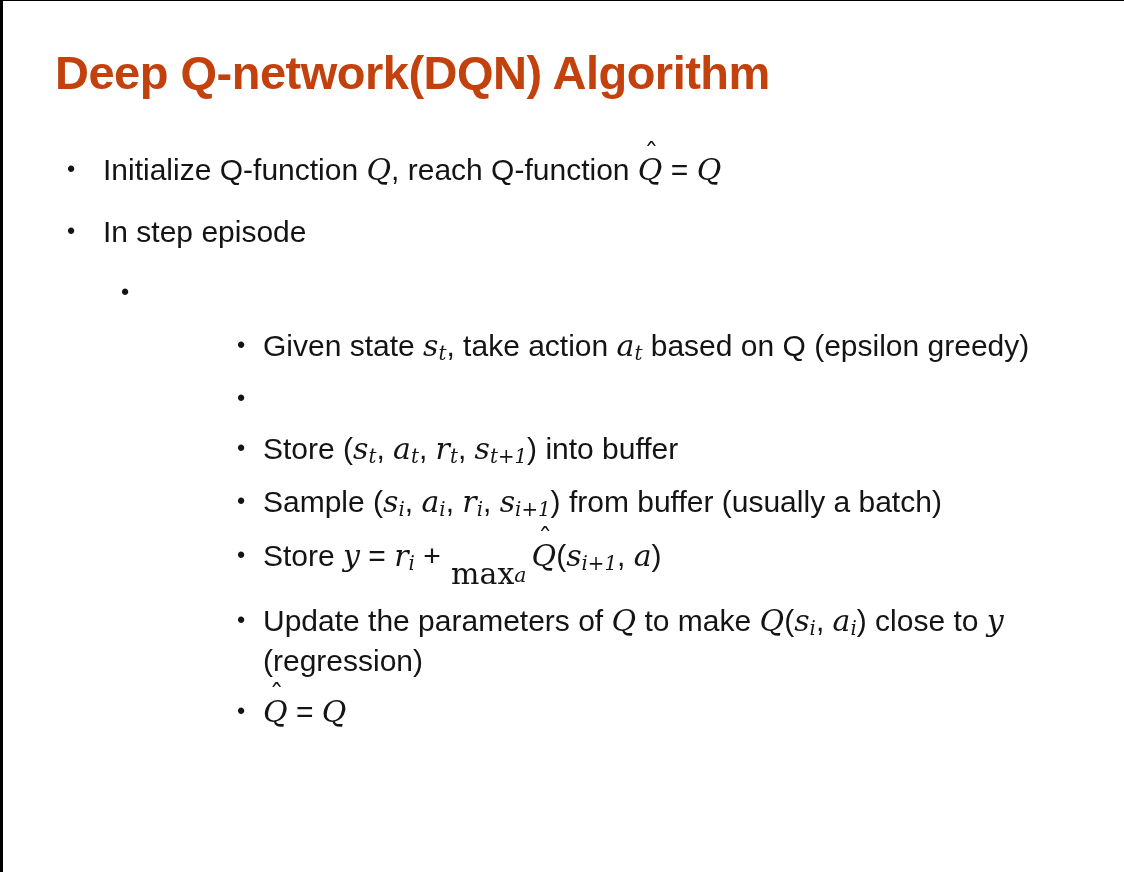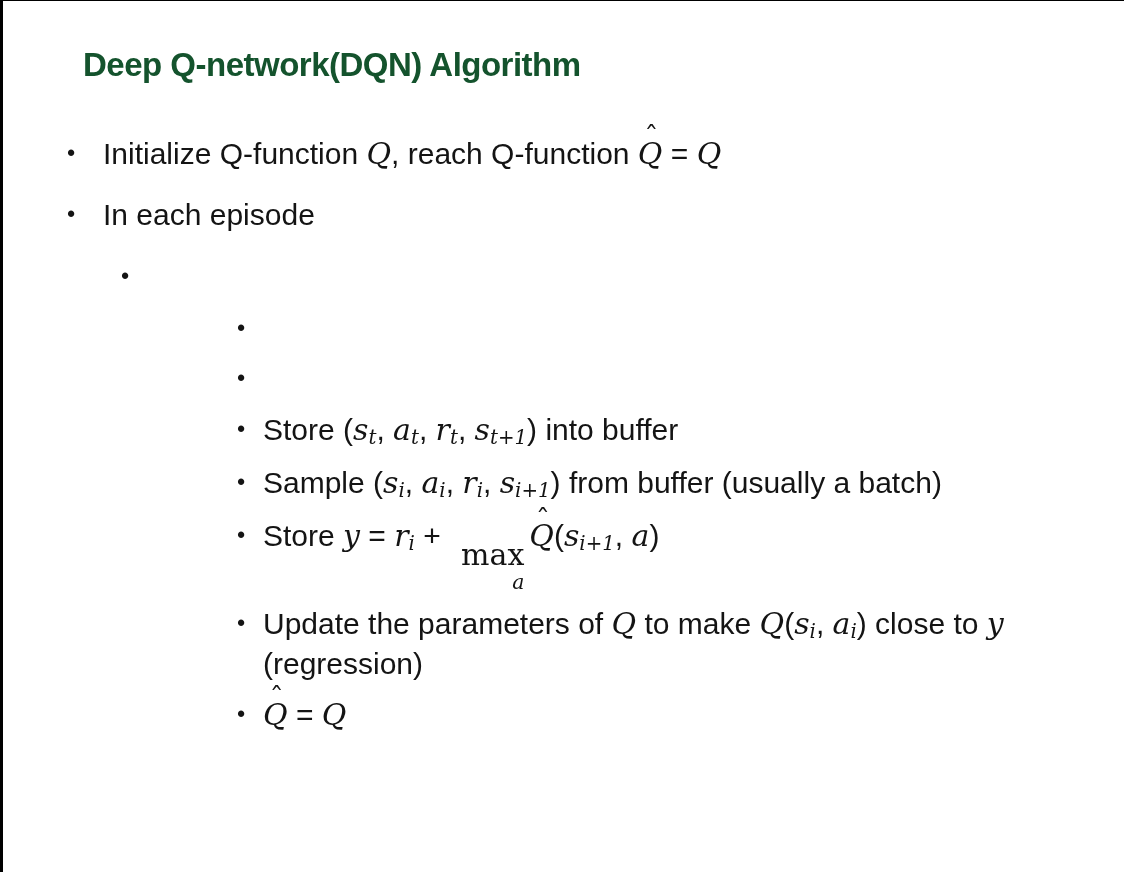--- a/index.html
+++ b/index.html
@@ -6,22 +6,22 @@
   body{
     width:1124px;height:872px;overflow:hidden;
     font-family:"Liberation Sans",sans-serif;color:#141414;
   }
   .slide{
     width:1124px;height:872px;box-sizing:border-box;
     border-left:3px solid #000;border-top:1px solid #000;
     background:#ffffff;overflow:hidden;
   }
   .title{
-    font-size:33px;font-weight:700;color:#14532d;
-    margin:44px 0 0 80px;letter-spacing:-0.5px;line-height:1.2;
+    font-size:47px;font-weight:700;color:#c2410c;
+    margin:44px 0 0 52px;letter-spacing:-0.5px;line-height:1.2;
     font-family:"Liberation Sans",sans-serif;
   }
   .bullets{margin-top:50px;width:1082px;}
   .bullet{
     display:flex;align-items:flex-start;
     font-size:30px;line-height:1.25;color:#141414;
   }
   .l1{padding-left:64px;margin-bottom:24px;}
   .l2{padding-left:118px;margin-bottom:15px;}
   .l3{padding-left:234px;margin-bottom:13px;}
@@ -36,48 +36,49 @@
   .msub{
     font-family:"DejaVu Serif",serif;font-style:italic;
     font-size:0.66em;vertical-align:-0.22em;
   }
   .mhat{position:relative;display:inline-block;white-space:nowrap;}
   .hatmark{
     position:absolute;left:55%;top:-0.54em;transform:translateX(-50%);
     font-family:"DejaVu Serif",serif;font-size:0.95em;font-style:normal;
   }
   .maxop{
-    display:inline-flex;flex-direction:column;align-items:flex-end;
-    line-height:1;vertical-align:-0.62em;margin:0 5px 0 12px;
+    display:inline-flex;flex-direction:row;align-items:center;
+    line-height:1;vertical-align:-0.62em;margin:0 5px 0 2px;
   }
   .maxlabel{font-family:"DejaVu Serif",serif;font-style:normal;}
   .maxsub{
     font-family:"DejaVu Serif",serif;font-style:italic;
     font-size:0.68em;margin-top:2px;
   }
 </style>
 </head>
 <body>
 
 <div class="slide">
   <h1 class="title">Deep Q-network(DQN) Algorithm</h1>
   <div class="bullets" id="bullet-list">
       <div class="bullet l1">
         <span class="dot">•</span>
         <span class="btxt"><span class="t">Initialize Q-function </span><span class="mv">Q</span><span class="t">, reach Q-function </span><span class="mhat"><span class="hatmark">ˆ</span><span class="mv">Q</span></span><span class="t"> = </span><span class="mv">Q</span></span>
       </div>
       <div class="bullet l1">
         <span class="dot">•</span>
-        <span class="btxt"><span class="t">In each episode</span></span>
+        <span class="btxt"><span class="t">In step episode</span></span>
       </div>
       <div class="bullet l2">
         <span class="dot">•</span>
       </div>
       <div class="bullet l3">
         <span class="dot">•</span>
+        <span class="btxt"><span class="t">Given state </span><span class="mw"><span class="mv">s</span><sub class="msub">t</sub></span><span class="t">, take action </span><span class="mw"><span class="mv">a</span><sub class="msub">t</sub></span><span class="t"> based on Q (epsilon greedy)</span></span>
       </div>
       <div class="bullet l3">
         <span class="dot">•</span>
       </div>
       <div class="bullet l3">
         <span class="dot">•</span>
         <span class="btxt"><span class="t">Store (</span><span class="mw"><span class="mv">s</span><sub class="msub">t</sub></span><span class="t">, </span><span class="mw"><span class="mv">a</span><sub class="msub">t</sub></span><span class="t">, </span><span class="mw"><span class="mv">r</span><sub class="msub">t</sub></span><span class="t">, </span><span class="mw"><span class="mv">s</span><sub class="msub">t+1</sub></span><span class="t">) into buffer</span></span>
       </div>
       <div class="bullet l3">
         <span class="dot">•</span>

